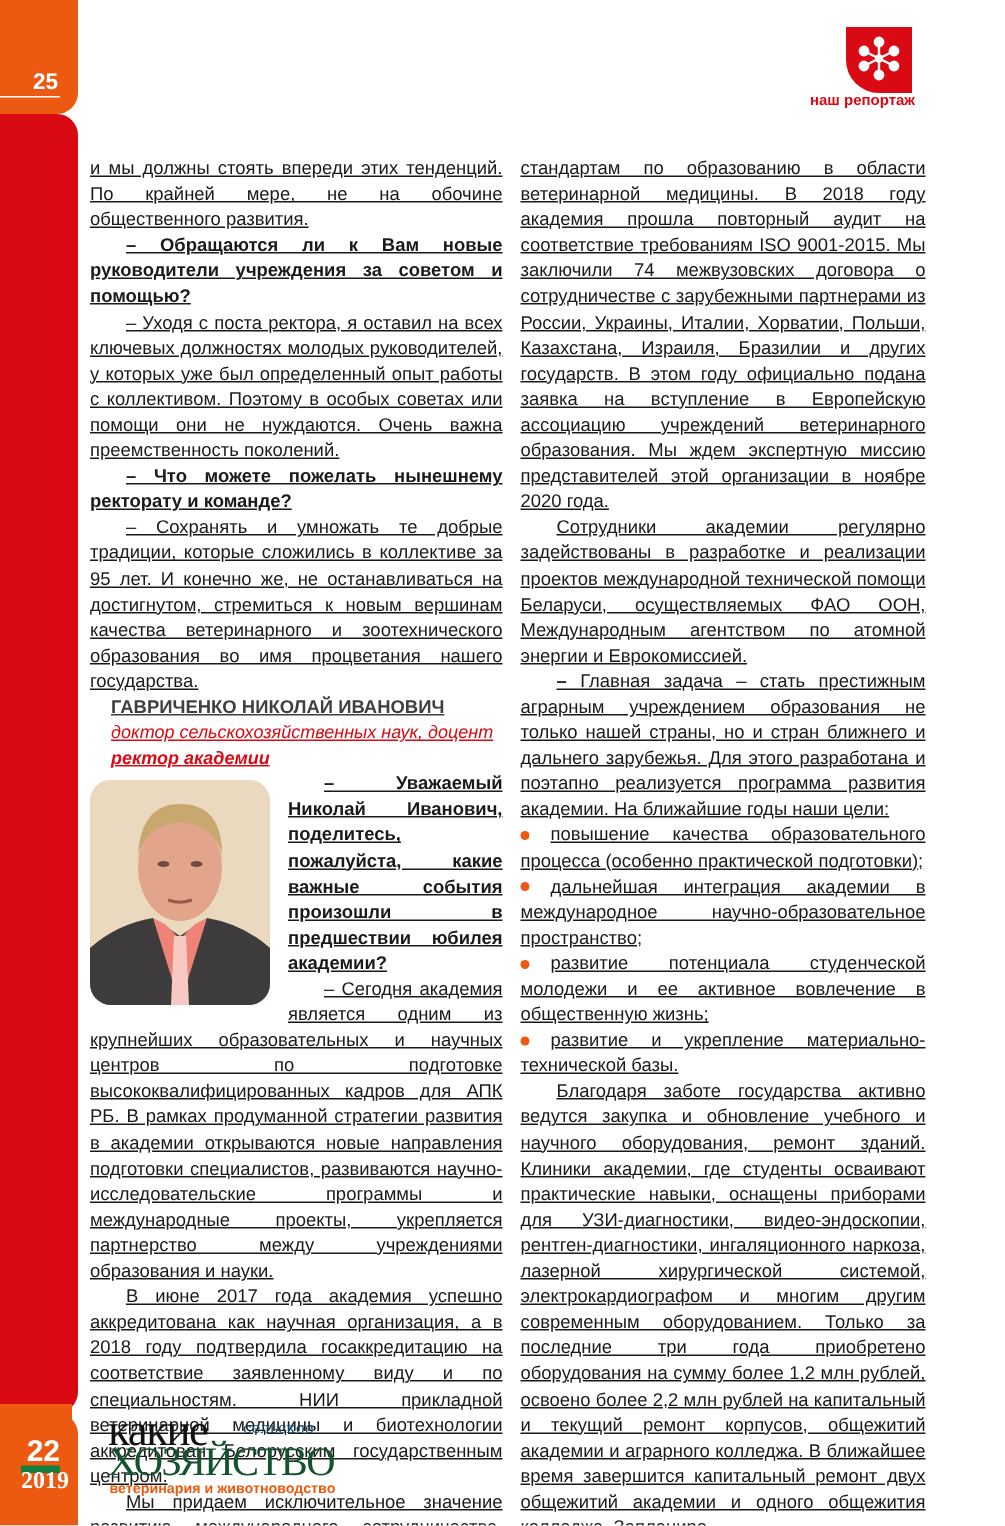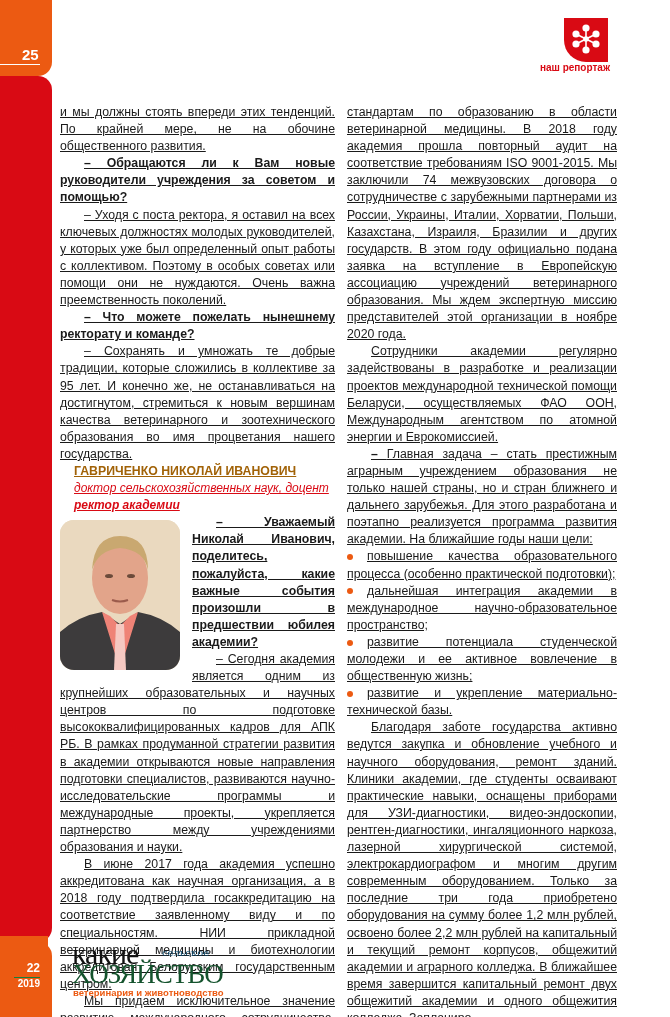--- a/index.html
+++ b/index.html
@@ -7,36 +7,36 @@
   body { position:relative; font-family:"Liberation Sans", sans-serif; color:#1a1a1a; }
 
   
   .band-top { position:absolute; left:0; top:0; width:52px; height:76px; background:#ec5a12; border-bottom-right-radius:14px; }
   .band-red { position:absolute; left:0; top:76px; width:52px; height:866px; background:#d90a14; border-top-right-radius:14px; border-bottom-right-radius:14px; }
   .band-bottom { position:absolute; left:0; top:942px; width:52px; height:75px; background:#ec5a12; border-top-right-radius:14px; }
   .band-bottom-fill { position:absolute; left:0; top:936px; width:48px; height:20px; background:#ec5a12; }
   .pg-num { position:absolute; left:22px; top:46px; color:#fff; font-weight:bold; font-size:15px; }
   .pg-line { position:absolute; left:0; top:64px; width:40px; height:1px; background:#fff; }
   .issue { position:absolute; left:14px; top:960px; color:#fff; font-weight:bold; text-align:right; width:26px; }
-  .issue .n { font-size:12px; line-height:16px; display:block; border-bottom:1px solid #15803d; padding-bottom:1px; }
-  .issue .y { font-size:10px; line-height:11px; display:block; }
+  .issue .n { font-size:20px; line-height:16px; display:block; border-bottom:5px solid #15803d; padding-bottom:1px; }
+  .issue .y { font-size:16px; line-height:11px; display:block;font-family:Liberation Serif, serif; }
 
   
   .badge { position:absolute; left:564px; top:18px; width:44px; height:44px; background:#d90a14; border-bottom-left-radius:22px; }
   .badge svg { position:absolute; left:8px; top:6px; }
   .section-label { position:absolute; left:506px; top:62px; width:104px; text-align:right; color:#d90a14; font-weight:bold; font-size:10px; }
 
   
   .col { position:absolute; top:104px; font-size:12.3px; line-height:17.1px; text-align:justify; }
   .col-left { left:60px; width:275px; }
   .col-right { left:347px; width:270px; }
   .col p { margin:0;text-decoration:underline; }
   .ind { text-indent:24px; }
   .q { font-weight:bold; text-indent:24px; }
-  .name { color:#a16207; font-weight:bold; font-size:12.3px; margin-top:20px; text-indent:14px; }
+  .name { color:#404040; font-weight:bold; font-size:12.3px; margin-top:20px; text-indent:14px; }
   .title { color:#d90a14; font-style:italic; font-size:12px; text-indent:14px; }
   .role { color:#d90a14; font-style:italic; font-weight:bold; font-size:12px; text-indent:14px; margin-bottom:4px; }
   .photo-wrap { float:left; width:120px; height:150px; margin:6px 12px 2px 0; border-radius:14px; overflow:hidden; background:#e8d9c0; position:relative; }
   .bullet { position:relative; padding-left:0; text-indent:0; }
   .bullet .dot { display:inline-block; width:6px; height:6px; border-radius:50%; background:#ec5a12; margin-right:14px; vertical-align:middle; }
 
   
   .logo { position:absolute; left:72px; top:943px; width:170px; height:60px; }
   .logo .l1 { position:absolute; left:0; top:-4px; font-family:"Liberation Serif", serif; font-size:30px; line-height:30px; letter-spacing:-1px; color:#111; }
   .logo .l2 { position:absolute; left:0; top:18px; font-family:"Liberation Serif", serif; font-size:27px; line-height:27px; letter-spacing:-1px; color:#14532d; }

